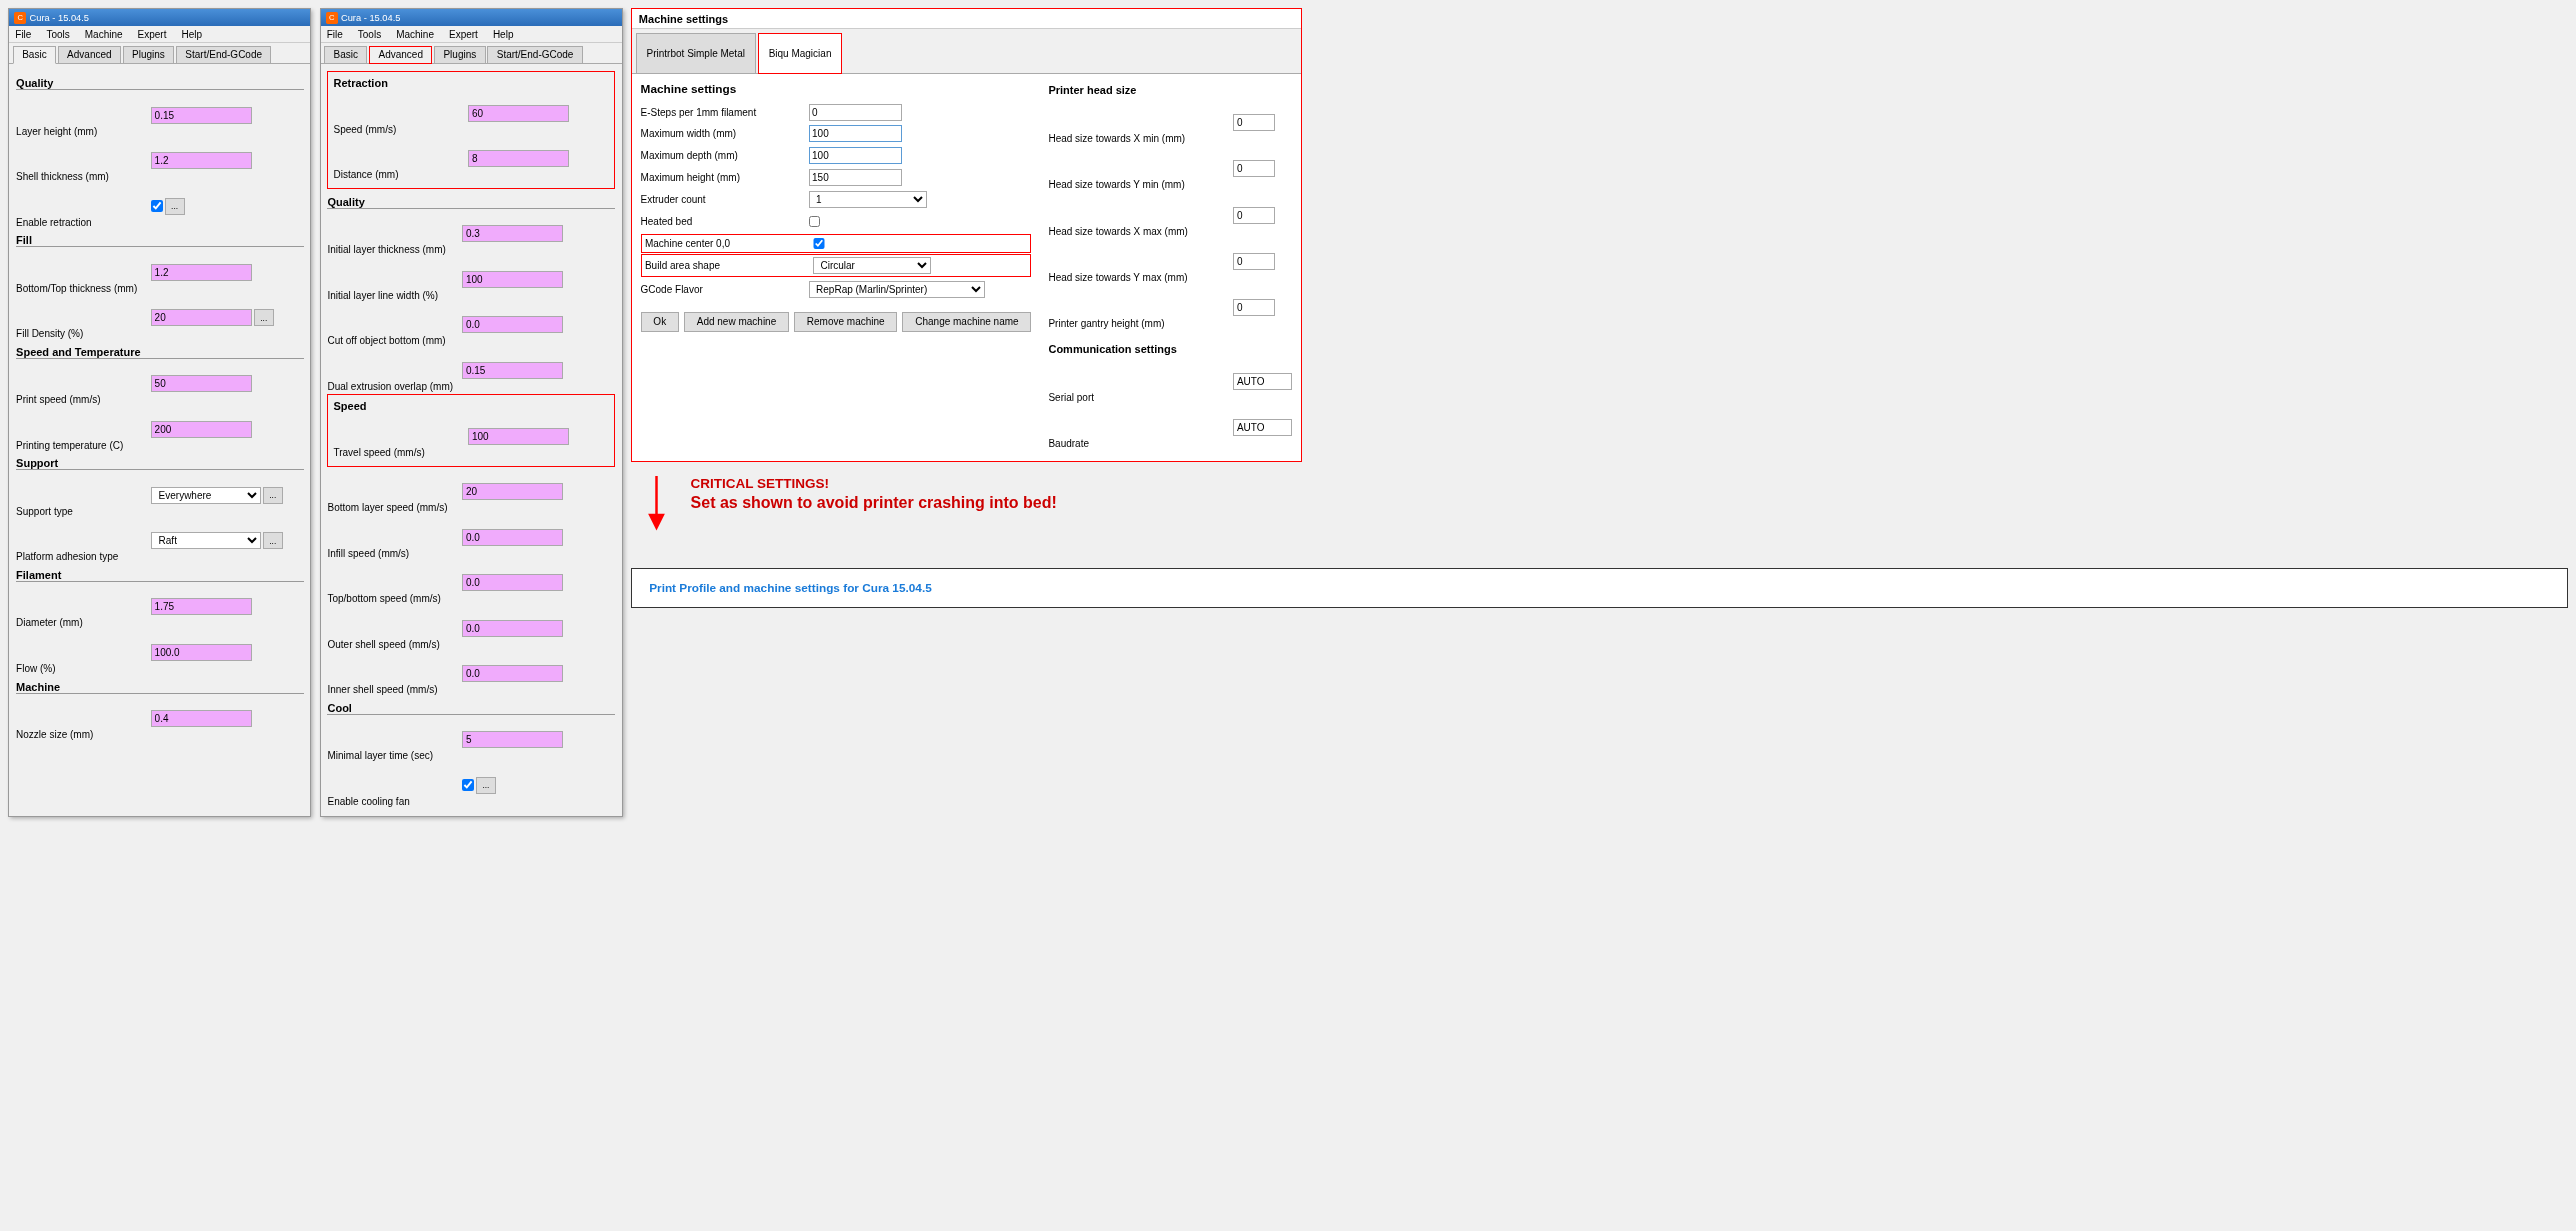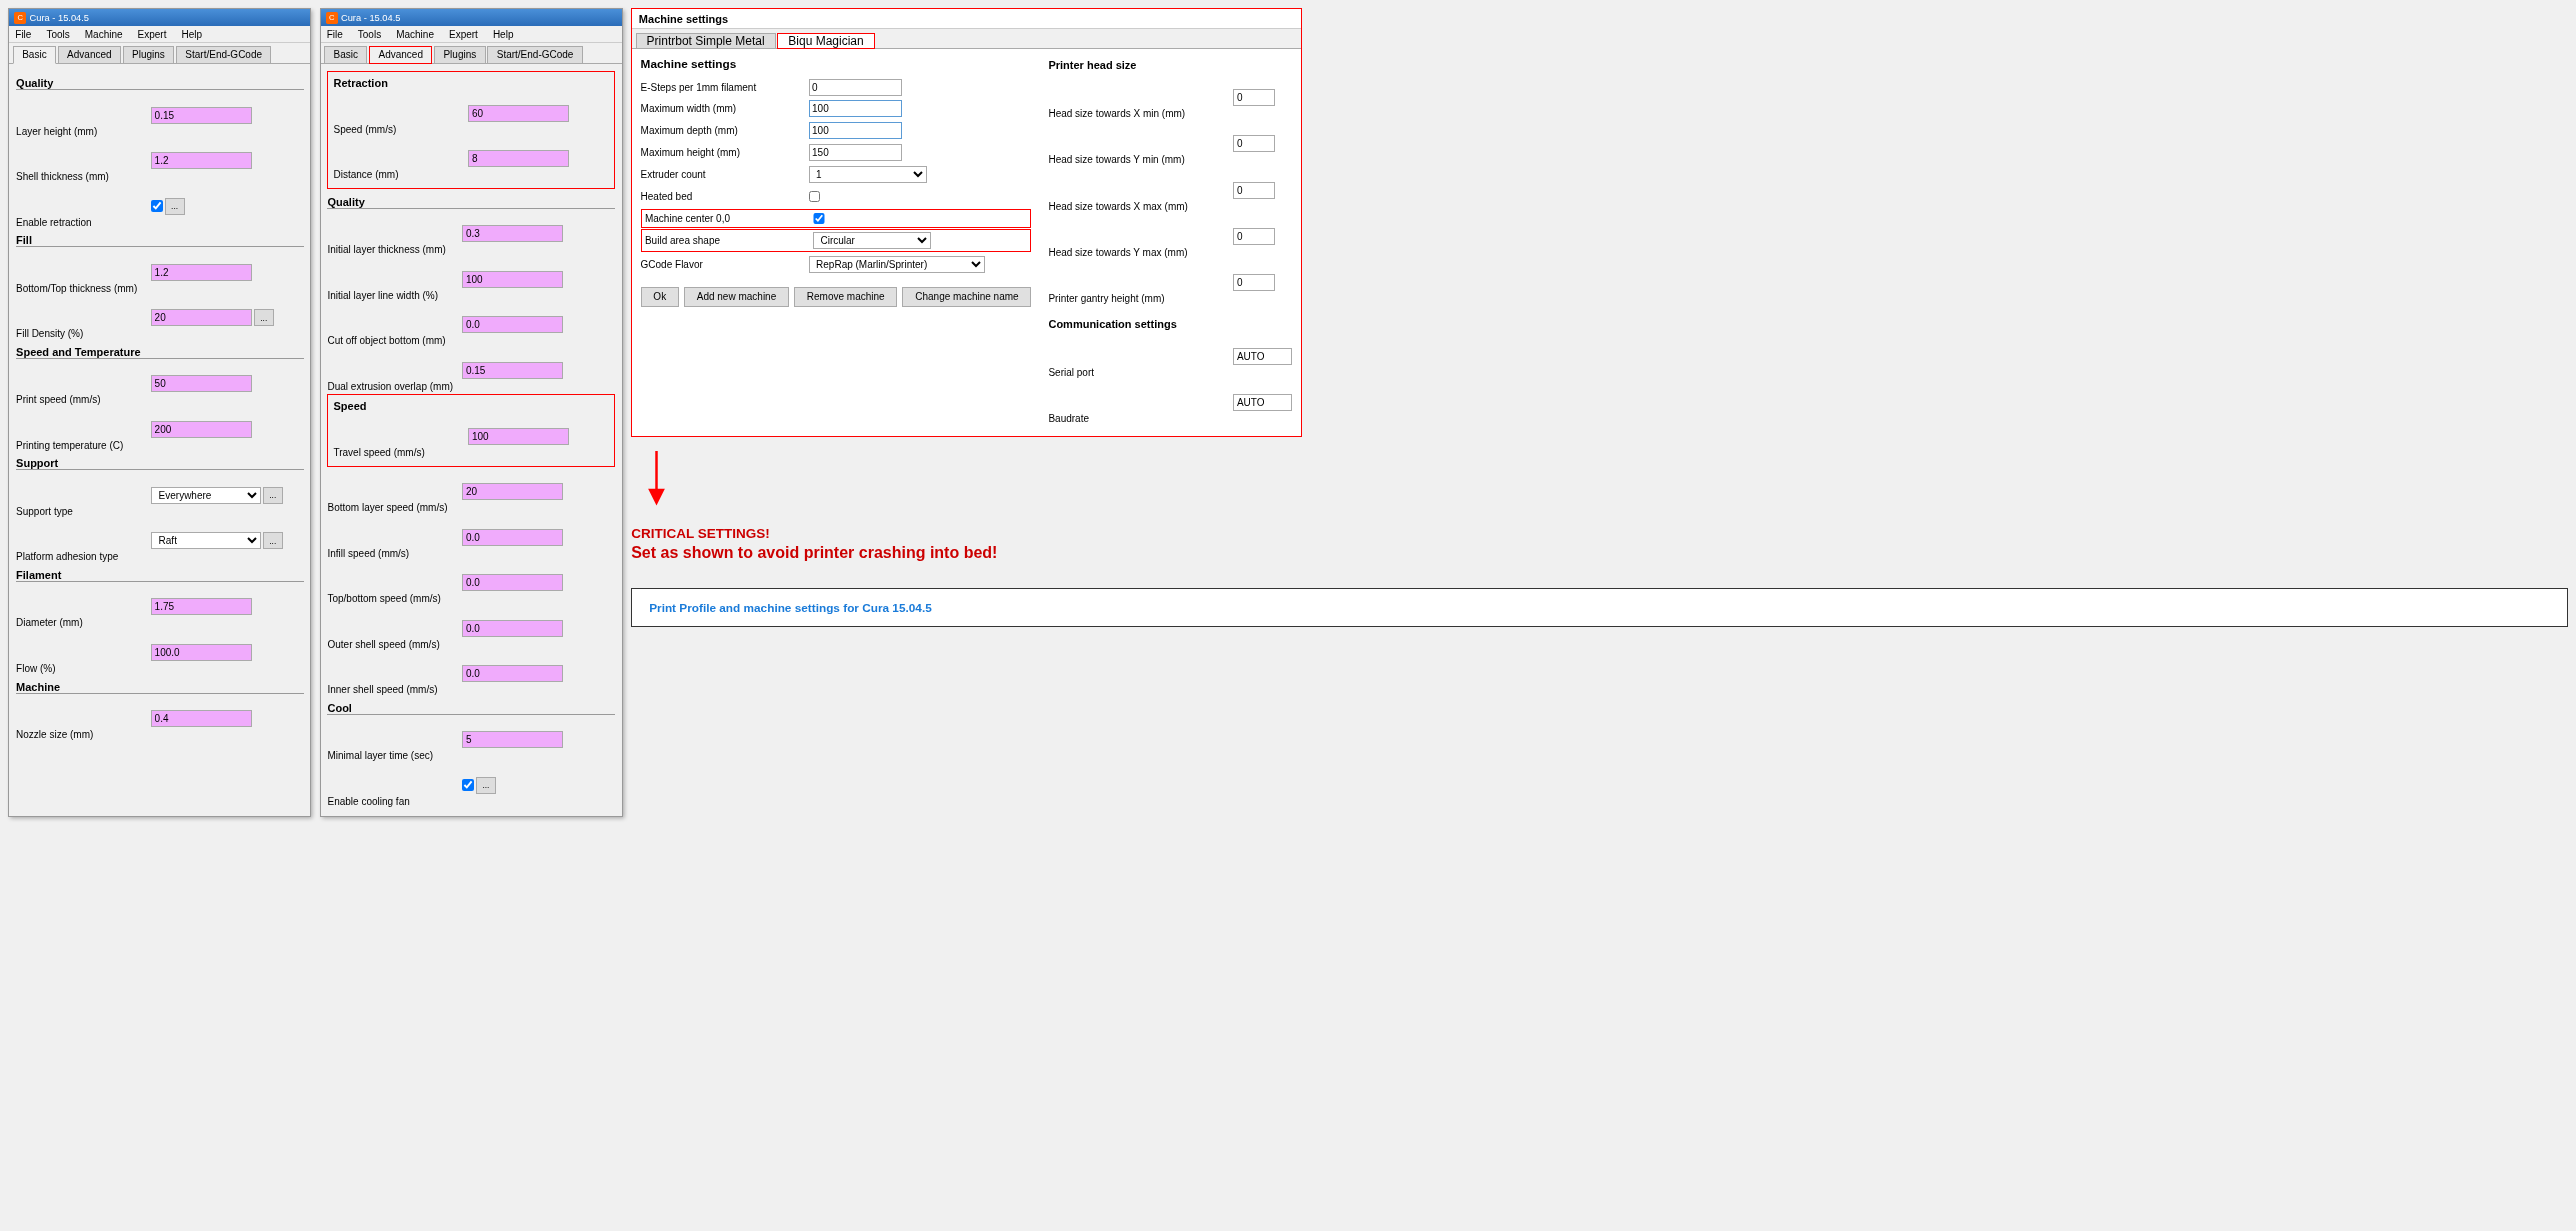--- a/index.html
+++ b/index.html
@@ -192,26 +192,26 @@
 
     .printer-tabs {
       display: flex;
       padding: 3.4px 3.4px 0;
       gap: 1.7px;
       border-bottom: 0.8px solid #aaa;
       background: #f0f0f0;
     }
 
     .printer-tab {
-      padding: 0 10px;
+      padding: 14px 10px;
       background: #ddd;
       border: 0.8px solid #aaa;
       border-bottom: none;
       cursor: pointer;
-      font-size: 12px;
+      font-size: 10px;
     }
 
     .printer-tab.active {
       background: white;
       border-bottom: 0.8px solid white;
       margin-bottom: -0.8px;
       z-index: 1;
     }
 
     .printer-tab.highlighted {
@@ -656,21 +656,21 @@
               <div class="right-field-row">
                 <span class="right-field-label">Baudrate</span>
                 <input class="right-field-input" value="AUTO" style="width: 59px;">
               </div>
             </div>
           </div>
         </div>
       </div>
 
       
-      <div style="margin-top: 13.5px; display: flex; align-items: flex-start; gap: 8.4px; flex-direction: column;">
+      <div style="margin-top: 13.5px; display: flex; align-items: flex-start; gap: 8.4px;">
         <div style="position: relative; width: 51px; height: 67px;">
           <svg width="51" height="67" viewBox="0 0 60 80">
             <line x1="30" y1="0" x2="30" y2="50" stroke="red" stroke-width="3"></line>
             <polygon points="20,45 30,65 40,45" fill="red"></polygon>
             <line x1="30" y1="0" x2="30" y2="-10" stroke="red" stroke-width="3"></line>
           </svg>
         </div>
         <div>
           <div class="critical-title">CRITICAL SETTINGS!</div>
           <div class="critical-subtitle">Set as shown to avoid printer crashing into bed!</div>

